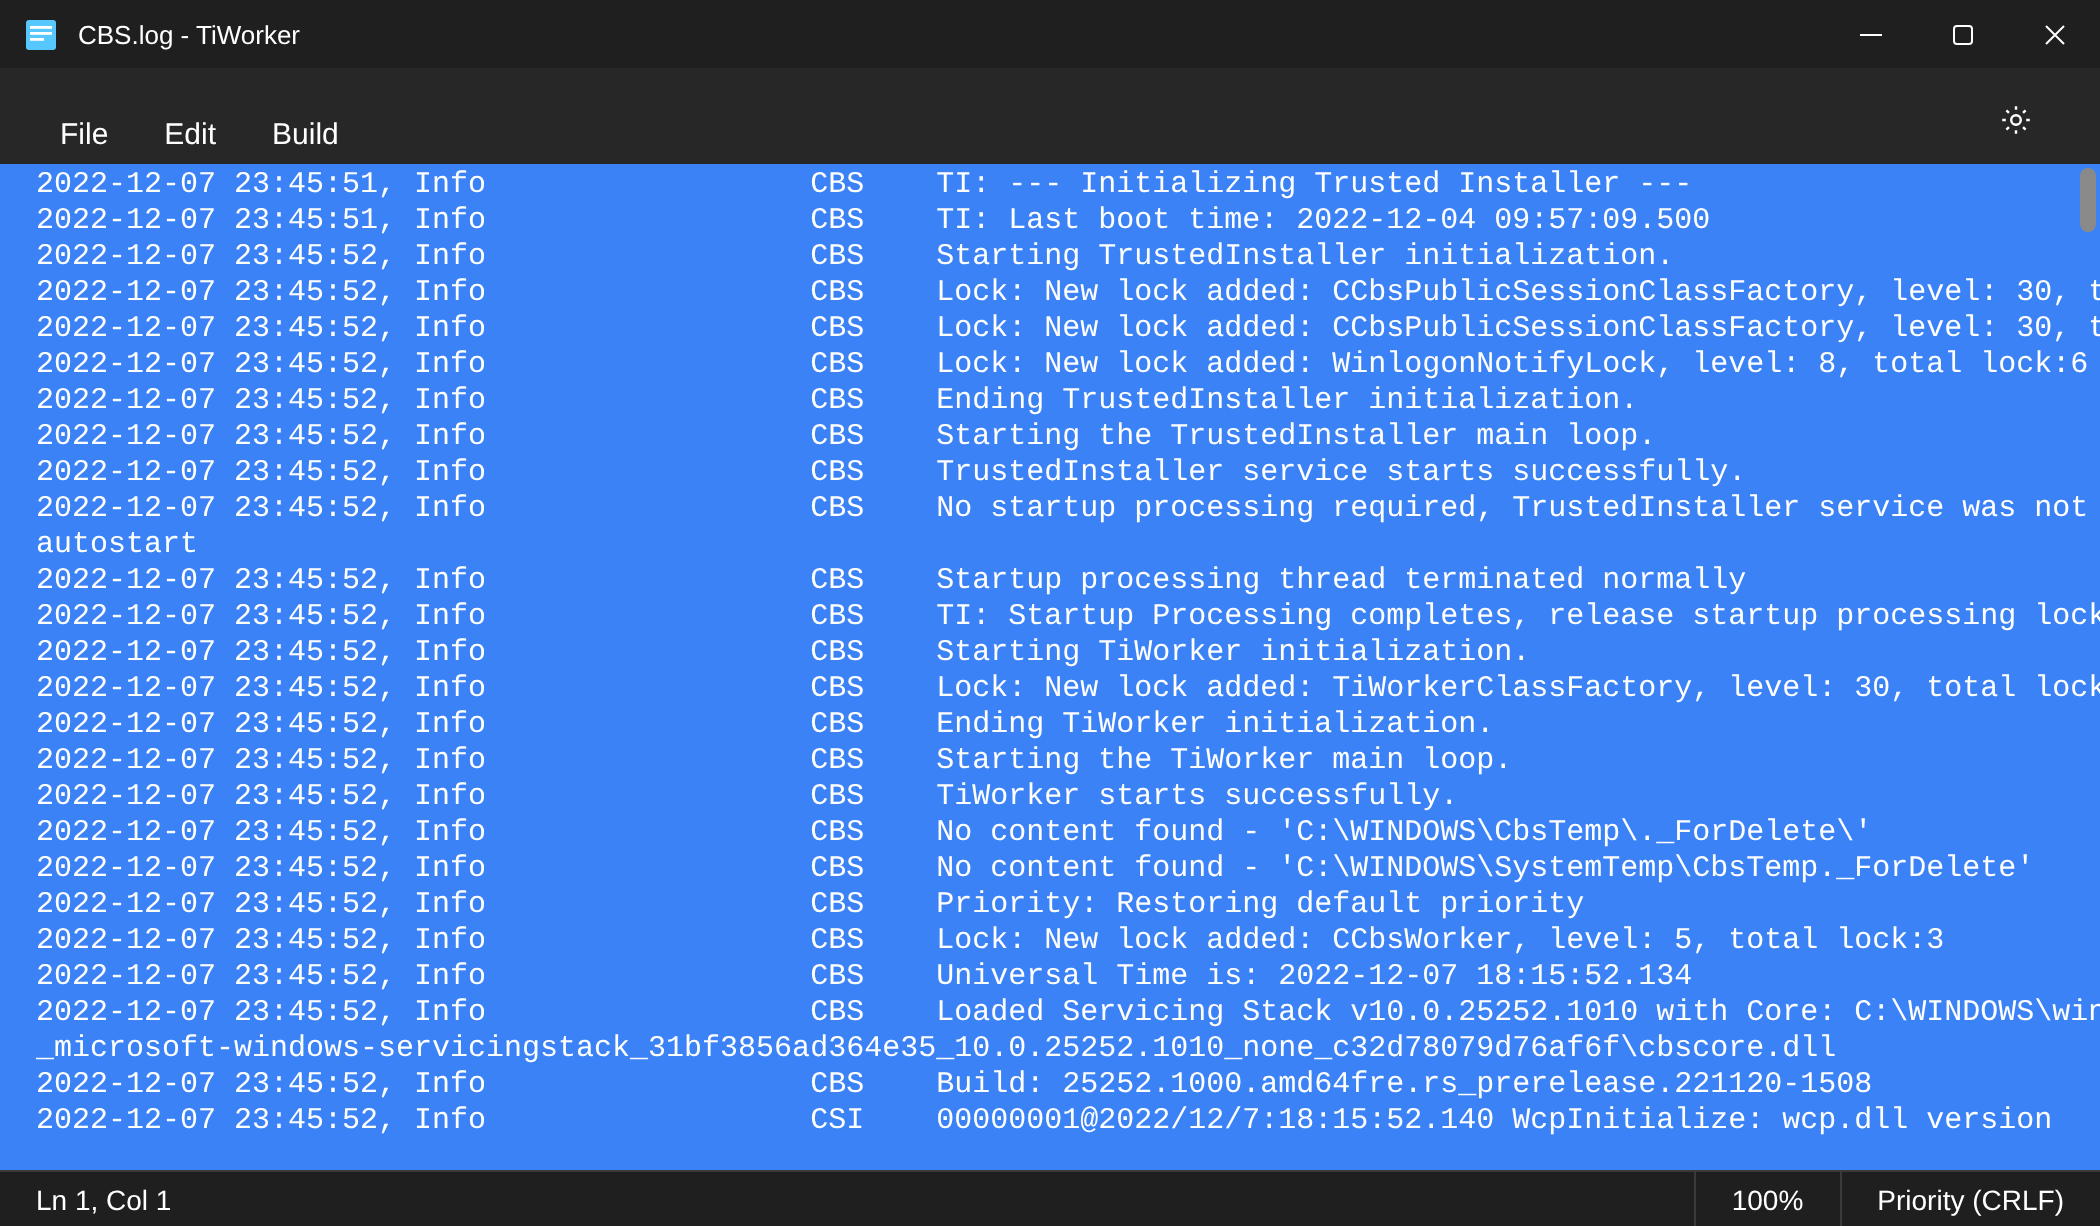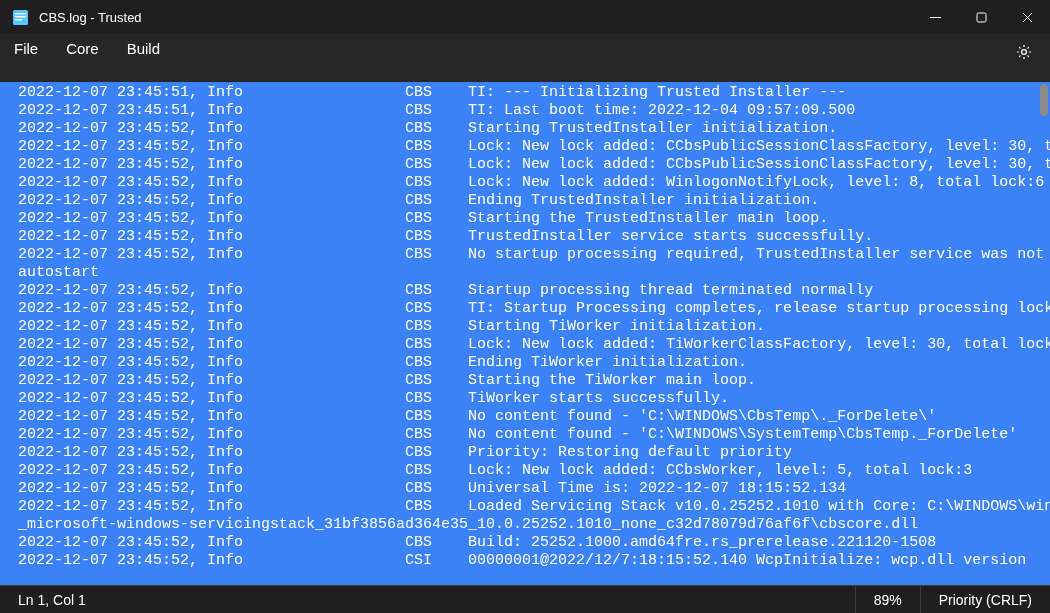--- a/index.html
+++ b/index.html
@@ -6,21 +6,21 @@
   html,body { width:1050px; height:613px; background:#000; font-family:"Segoe UI",Arial,sans-serif; overflow:hidden; color:#fff; }
   .window { width:1050px; height:613px; background:#272727; display:flex; flex-direction:column; }
   
   .titlebar { height:34px; background:#1f1f1f; display:flex; align-items:center; }
   .titlebar .app-icon { width:17px; height:17px; margin:0 10px 0 12px; }
   .titlebar .title { font-size:13px; color:#fff; flex:0 0 auto; }
   .titlebar .spacer { flex:1; }
   .winbtn { width:46px; height:34px; display:flex; align-items:center; justify-content:center; }
   .winbtn svg { stroke:#fff; fill:none; }
   
-  .menubar { height:48px; display:flex; align-items:flex-start; padding:0 0; }
+  .menubar { height:48px; display:flex; align-items:flex-end; padding:0 16px; }
   .menuitem { padding:6px 14px; font-size:15px; color:#fff; }
   .menubar .spacer { flex:1; }
   .gear { width:40px; height:40px; display:flex; align-items:center; justify-content:center; margin-right:6px; }
   
   .editor-wrap { flex:1; position:relative; background:#3b82f6; overflow:hidden; }
   .editor { position:absolute; inset:0; padding:2px 10px 2px 18px; font-family:Consolas,"Courier New",monospace; font-size:15px; line-height:18px; color:#fff; white-space:pre; overflow:hidden; }
   .scrollbar-track { position:absolute; right:0; top:0; width:12px; height:100%; }
   .scrollbar-thumb { position:absolute; right:2px; top:2px; width:8px; height:32px; background:#8a8a8a; border-radius:4px; }
   
   .statusbar { height:28px; background:#1f1f1f; border-top:1px solid #3a3a3a; display:flex; align-items:center; font-size:14px; color:#fff; }
@@ -35,42 +35,42 @@
 
   <div class="titlebar">
     <span class="app-icon">
       <svg width="17" height="17" viewBox="0 0 17 17">
         <rect x="1" y="1" width="15" height="15" rx="1.5" fill="#57c8ff"></rect>
         <rect x="3" y="4" width="11" height="1.4" fill="#fff"></rect>
         <rect x="3" y="7" width="11" height="1.4" fill="#fff"></rect>
         <rect x="3" y="10" width="7" height="1.4" fill="#fff"></rect>
       </svg>
     </span>
-    <div class="title">CBS.log - Trusted</div>
+    <div class="title">CBS.log - TiWorker</div>
     <div class="spacer"></div>
     <div class="winbtn">
       <svg width="11" height="11" viewBox="0 0 11 11">
           <path d="M0 5.5 H11" stroke-width="1"></path>
         </svg>
     </div>
     <div class="winbtn">
       <svg width="11" height="11" viewBox="0 0 11 11">
           <rect x="1" y="1" width="9" height="9" rx="1.5" stroke-width="1"></rect>
         </svg>
     </div>
     <div class="winbtn">
       <svg width="11" height="11" viewBox="0 0 11 11">
           <path d="M1 1 L10 10 M10 1 L1 10" stroke-width="1"></path>
         </svg>
     </div>
   </div>
 
   <div class="menubar">
     <div class="menuitem">File</div>
-    <div class="menuitem">Core</div>
+    <div class="menuitem">Edit</div>
     <div class="menuitem">Build</div>
     <div class="spacer"></div>
     <div class="gear">
       <span>
         <svg width="18" height="18" viewBox="0 0 24 24" fill="none" stroke="#ffffff" stroke-width="1.6">
           <circle cx="12" cy="12" r="3.2"></circle>
           <path d="M12 2.8v2.4M12 18.8v2.4M21.2 12h-2.4M5.2 12H2.8M18.4 5.6l-1.7 1.7M7.3 16.7l-1.7 1.7M18.4 18.4l-1.7-1.7M7.3 7.3 5.6 5.6"></path>
         </svg>
       </span>
     </div>
@@ -105,17 +105,17 @@
 2022-12-07 23:45:52, Info                  CBS    Build: 25252.1000.amd64fre.rs_prerelease.221120-1508
 2022-12-07 23:45:52, Info                  CSI    00000001@2022/12/7:18:15:52.140 WcpInitialize: wcp.dll version </div>
     <div class="scrollbar-track">
       <div class="scrollbar-thumb"></div>
     </div>
   </div>
 
   <div class="statusbar">
     <div class="cell">Ln 1, Col 1</div>
     <div class="spacer"></div>
-    <div class="cell sep">89%</div>
+    <div class="cell sep">100%</div>
     <div class="cell sep">Priority (CRLF)</div>
   </div>
 
 </div>
 
 </body></html>

